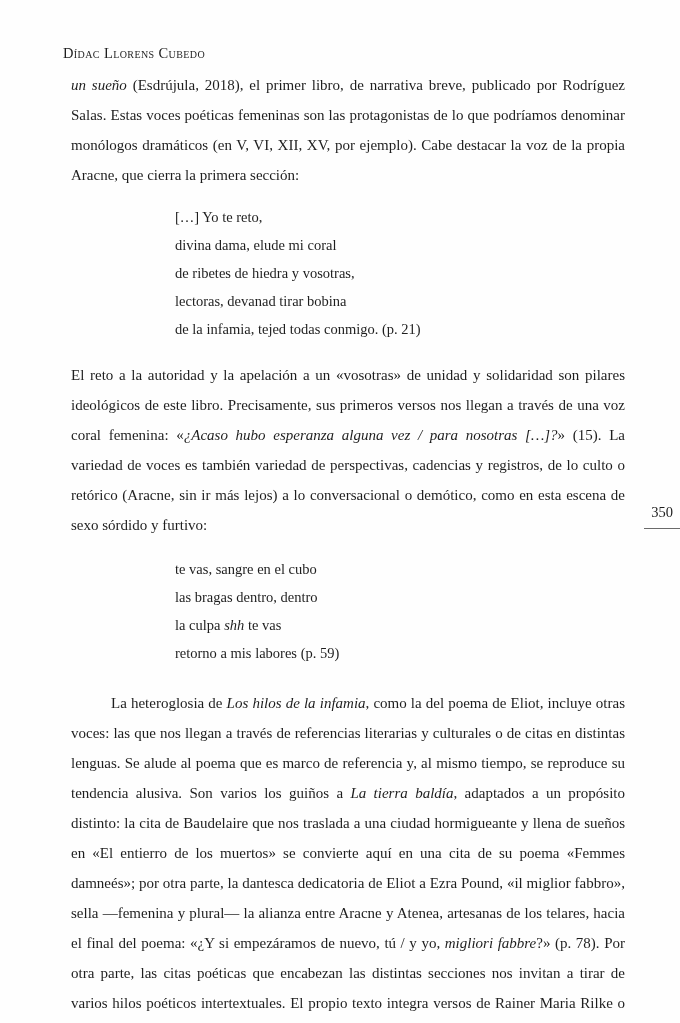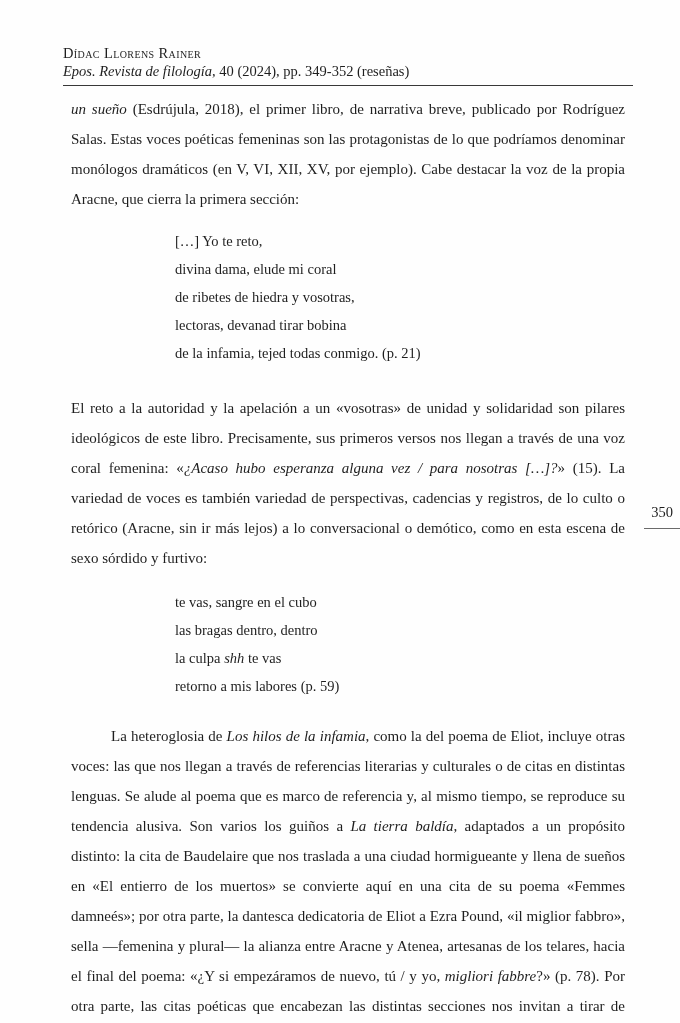--- a/index.html
+++ b/index.html
@@ -36,21 +36,21 @@
   .it { font-style: italic; }
   p.para {
     margin: 8px;
     font-size: 15px;
     line-height: 30px;
     text-align: justify;
     text-justify: inter-word;
   }
   .p1 { margin-top: 9px; }
   .quote {
-    margin: 13px 0 26px 112px;
+    margin: 13px 0 17px 112px;
     font-size: 14.5px;
     line-height: 28px;
   }
   .quote2 { margin: 15px 0 21px 112px; }
   .p3 {
     margin-top: 6px;
     text-indent: 40px;
   }
   .pagenum {
     position: absolute;
@@ -63,22 +63,21 @@
     padding-bottom: 6px;
     border-bottom: 1.4px solid #6a6a6a;
   }
 </style>
 </head>
 <body>
 
 <div class="content">
 
   <div>
-    <div class="header-author">Dídac Llorens Rainer</div>
-    <div class="header-journal"><span class="it">Epos. Revista de filología</span><span>, 40 (2024), pp. 349-352 (reseñas)</span></div>
+    <div class="header-author">Dídac Llorens Cubedo</div>
   </div>
 
   <p class="para p1"><span class="it">un sueño</span><span> (Esdrújula, 2018), el primer libro, de narrativa breve, publicado por Rodríguez Salas. Estas voces poéticas femeninas son las protagonistas de lo que podríamos denominar monólogos dramáticos (en V, VI, XII, XV, por ejemplo). Cabe destacar la voz de la propia Aracne, que cierra la primera sección:</span></p>
 
   <div class="quote">
     <div>[…] Yo te reto,</div>
     <div>divina dama, elude mi coral</div>
     <div>de ribetes de hiedra y vosotras,</div>
     <div>lectoras, devanad tirar bobina</div>
     <div>de la infamia, tejed todas conmigo. (p. 21)</div>

